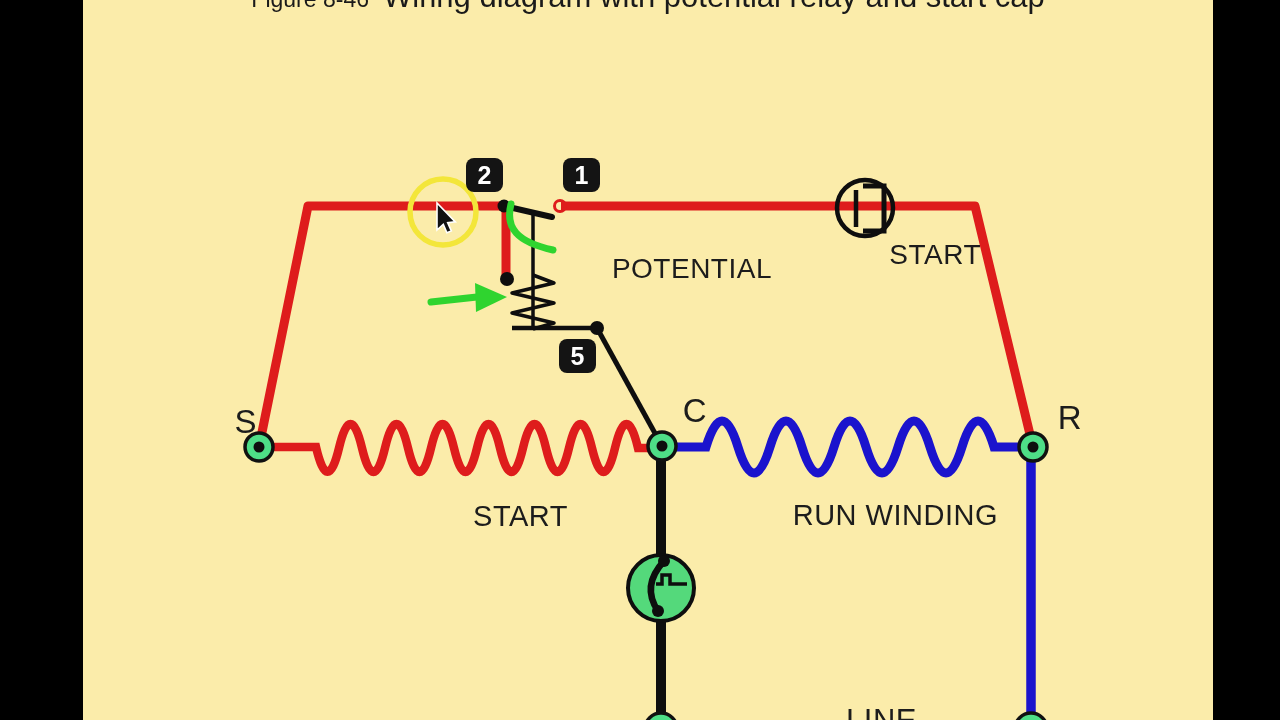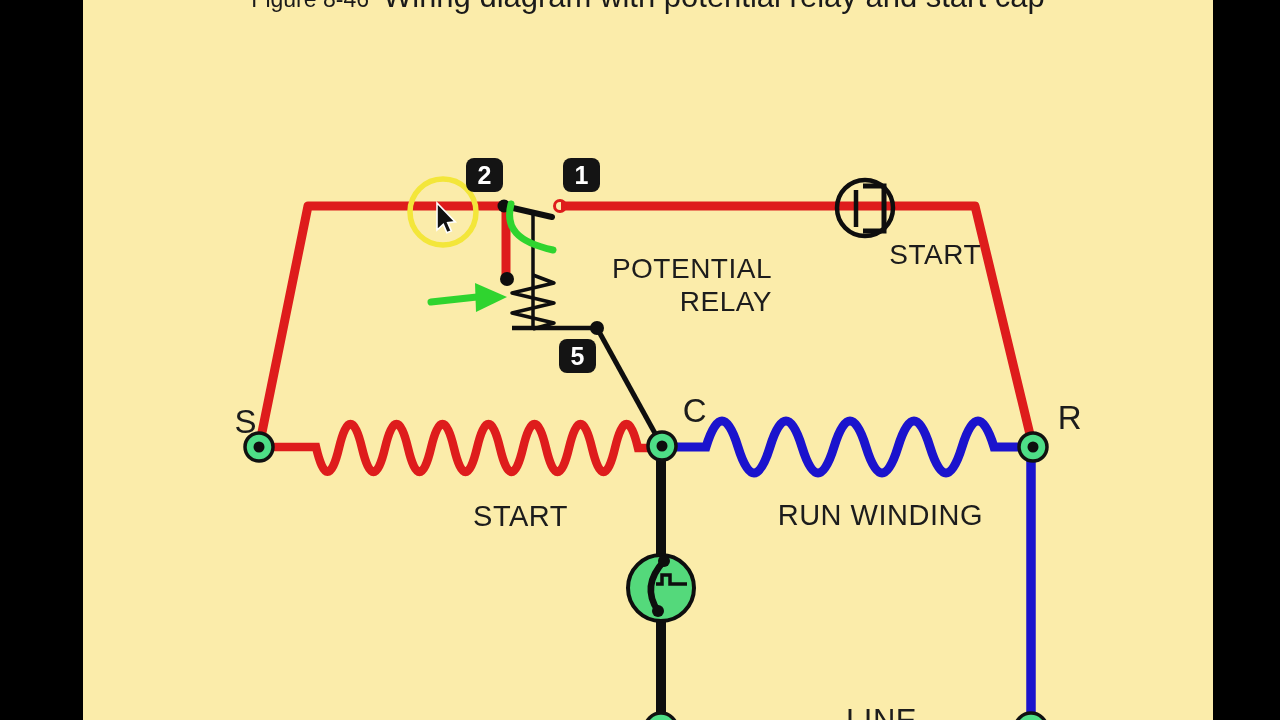--- a/index.html
+++ b/index.html
@@ -93,29 +93,28 @@
   </div>
   <div class="badge" style="left:563px;top:158px;">
     <span>1</span>
   </div>
   <div class="badge" style="left:559px;top:339px;">
     <span>5</span>
   </div>
 
   <div class="lbl" style="left:572px;top:252px;width:200px;">
     <div>POTENTIAL</div>
-    <div>RELAY</div>
   </div>
   <div class="lbl" style="left:741px;top:238px;width:240px;">
     <div>START</div>
   </div>
   <div class="lbl" style="left:368px;top:497px;width:200px;line-height:38px;font-size:29px;">
     <div>START</div>
   </div>
-  <div class="lbl" style="left:718px;top:499px;width:265px;font-size:29px;">
+  <div class="lbl" style="left:733px;top:499px;width:265px;font-size:29px;">
     <span>RUN WINDING</span>
   </div>
   <div class="lbl term" style="left:207px;top:405px;width:50px;">
     <span>S</span>
   </div>
   <div class="lbl term" style="left:657px;top:394px;width:50px;">
     <span>C</span>
   </div>
   <div class="lbl term" style="left:1032px;top:401px;width:50px;">
     <span>R</span>

